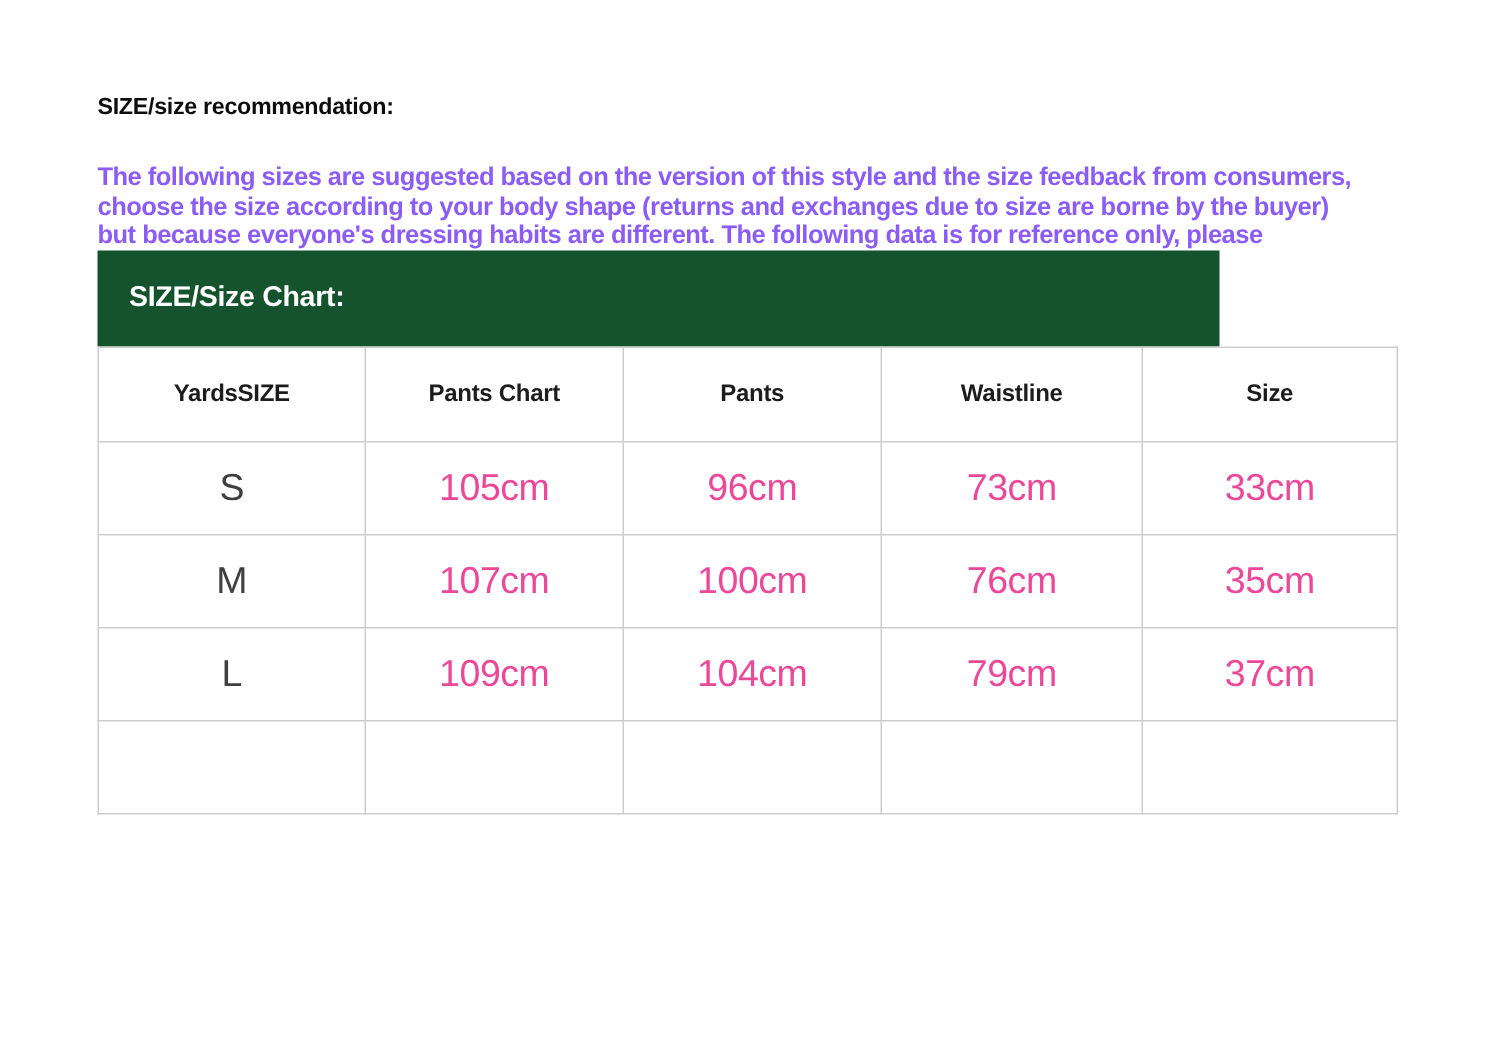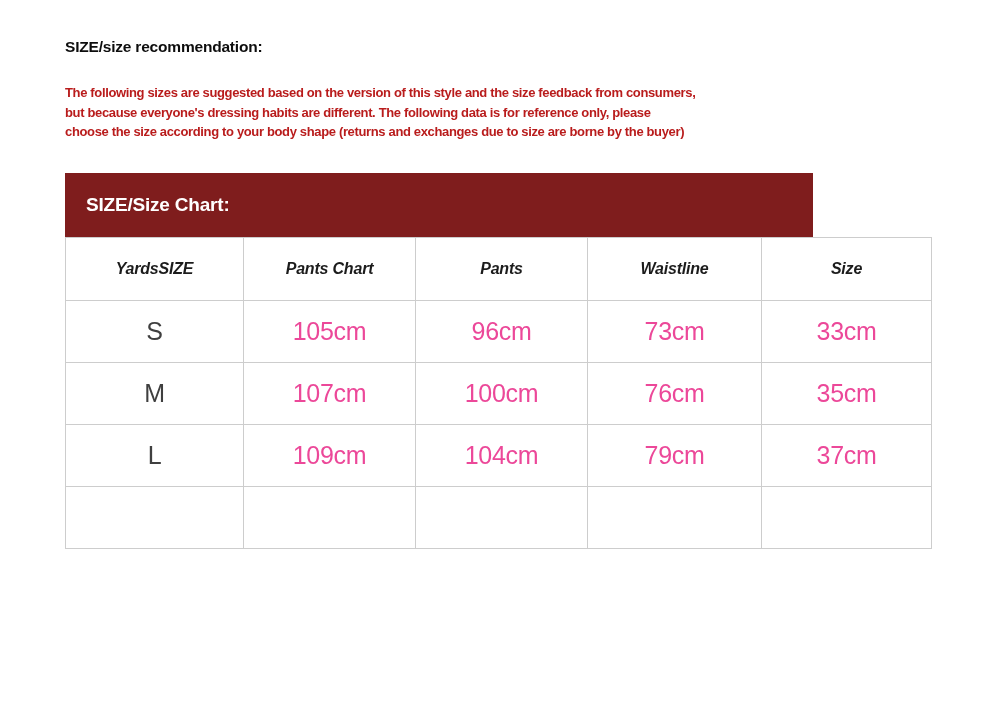--- a/index.html
+++ b/index.html
@@ -8,46 +8,45 @@
     background: #ffffff;
     font-family: "Liberation Sans", sans-serif;
   }
   body {
     width: 1000px;
     height: 708px;
     overflow: hidden;
     color: #111;
   }
   .page {
-    padding: 38px 0 0 65px;
+    padding: 63px 0 0 65px;
     border-radius: 20px;
   }
   .page-title {
     margin: 0;
     font-size: 15.5px;
     font-weight: bold;
     letter-spacing: -0.2px;
     color: #0d0d0d;
   }
   .disclaimer {
     margin-top: 27px;
-    font-size: 13px;
+    font-size: 17px;
     font-weight: bold;
     letter-spacing: -0.35px;
     line-height: 19.5px;
-    color: #b91c1c;
+    color: #8b5cf6;
   }
   .disclaimer .line {
     white-space: nowrap;
   }
   .chart-title-bar {
-    margin-top: 31px;
     width: 748px;
     height: 64px;
-    background: #7f1d1d;
+    background: #14532d;
     display: flex;
     align-items: center;
     box-sizing: border-box;
     padding-left: 21px;
   }
   .chart-title-bar .bar-title {
     color: #ffffff;
     font-size: 19px;
     font-weight: bold;
     letter-spacing: -0.2px;
@@ -71,21 +70,20 @@
     vertical-align: middle;
     padding: 0;
     overflow: hidden;
   }
   table.size-table th {
     height: 62px;
     font-size: 16px;
     font-weight: bold;
     color: #1c1c1c;
     letter-spacing: -0.2px;
-    font-style: italic;
   }
   table.size-table td {
     height: 61px;
     font-size: 25px;
     font-weight: normal;
     color: #ec4899;
     letter-spacing: -0.3px;
   }
   table.size-table td.size-cell {
     color: #3f3f3f;
@@ -96,22 +94,22 @@
 </style>
 </head>
 <body>
 
 <div class="page">
 
   <h2 class="page-title">SIZE/size recommendation:</h2>
 
   <div class="disclaimer">
     <div class="line">The following sizes are suggested based on the version of this style and the size feedback from consumers,</div>
+    <div class="line">choose the size according to your body shape (returns and exchanges due to size are borne by the buyer)</div>
     <div class="line">but because everyone's dressing habits are different. The following data is for reference only, please</div>
-    <div class="line">choose the size according to your body shape (returns and exchanges due to size are borne by the buyer)</div>
   </div>
 
   <div class="chart-title-bar">
     <span class="bar-title">SIZE/Size Chart:</span>
   </div>
 
   <table class="size-table">
     <colgroup>
       <col class="c1">
         <col class="c2">

